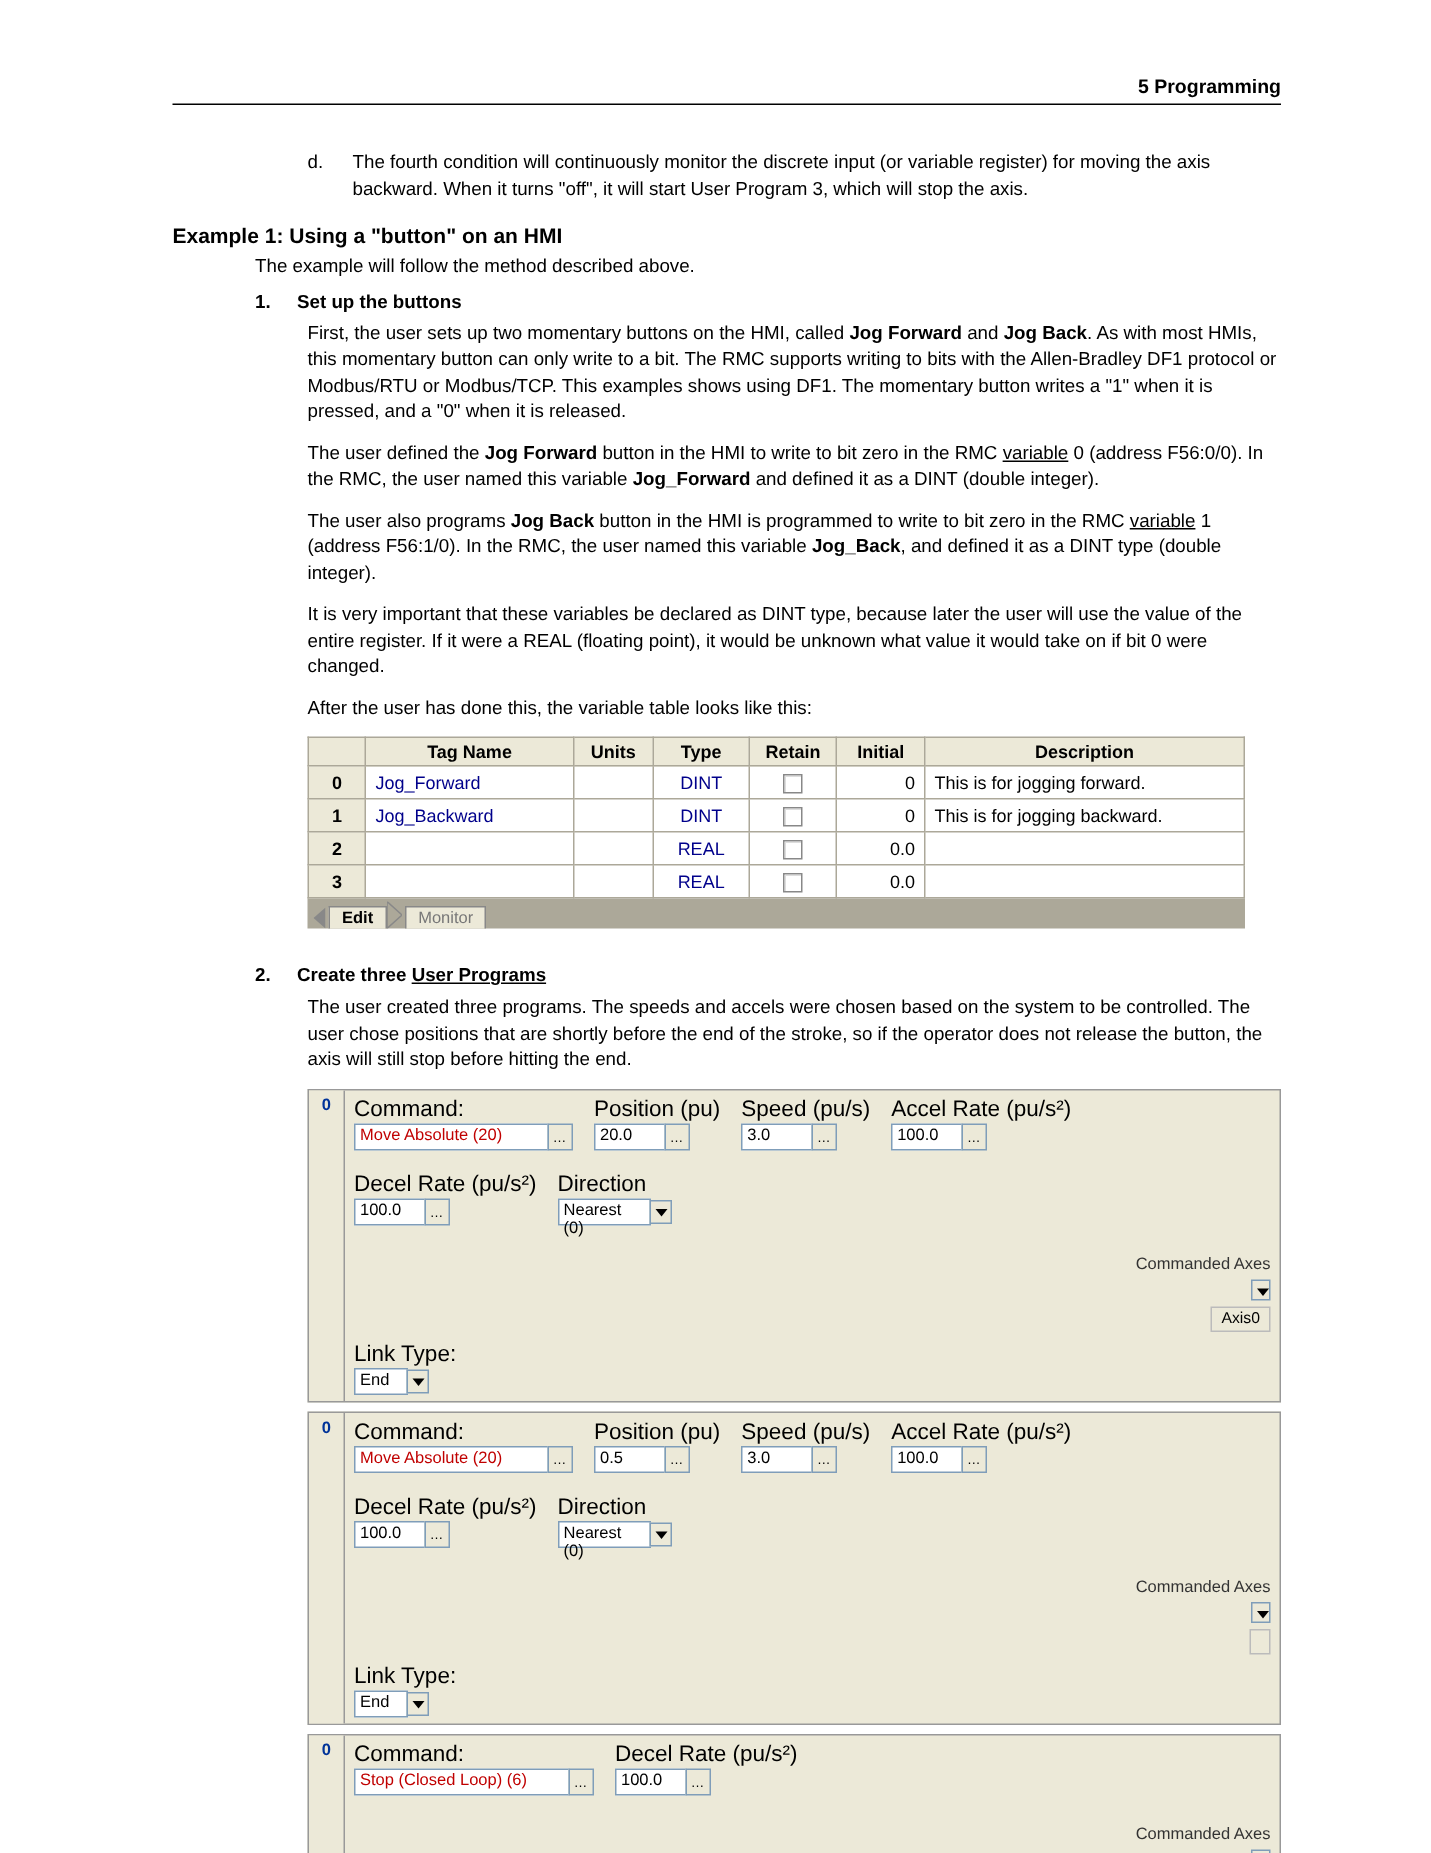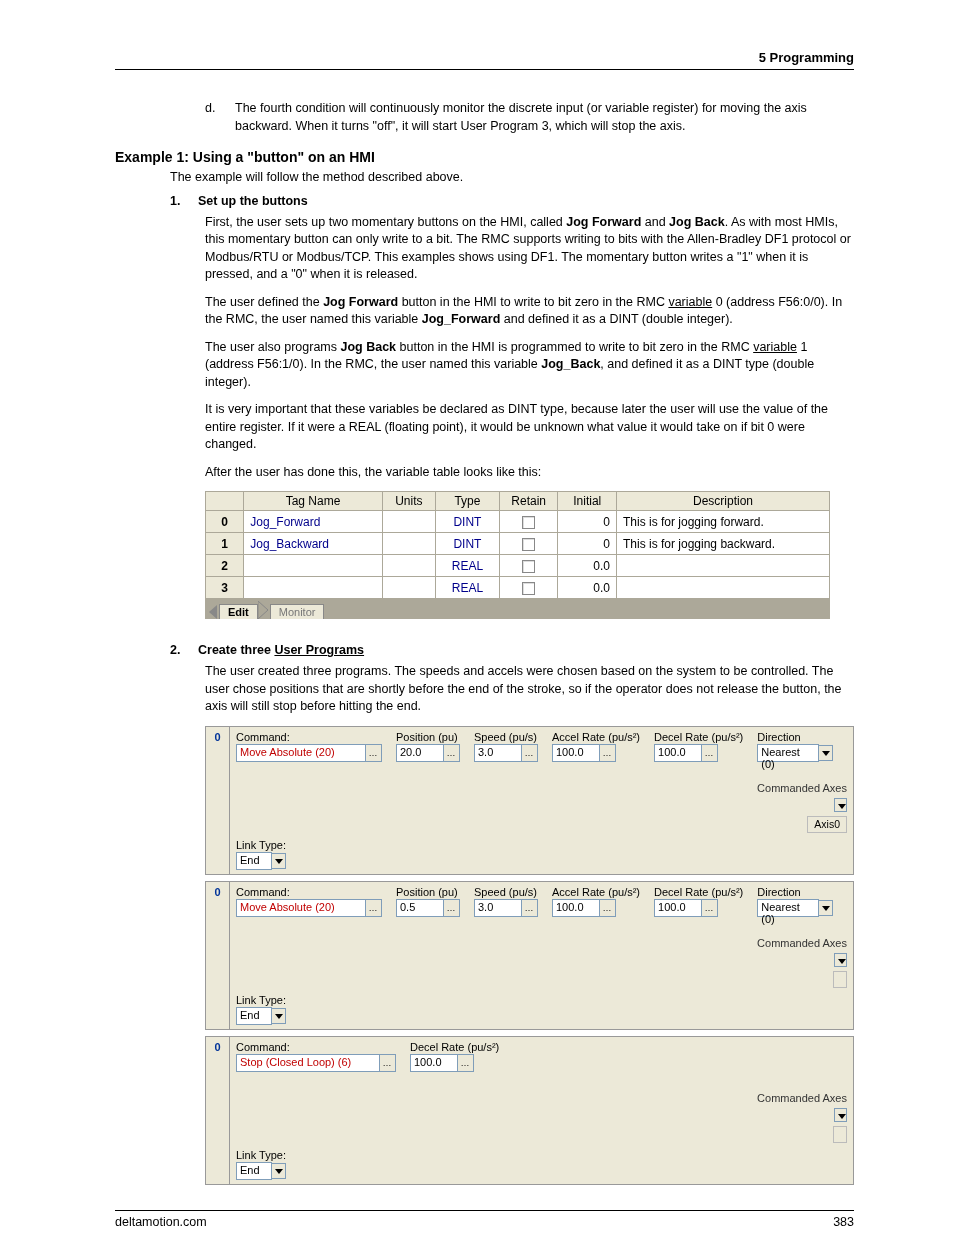--- a/index.html
+++ b/index.html
@@ -36,41 +36,41 @@
   .list-d .marker { width: 30px; flex: none; }
   .h2 { font-weight: bold; font-size: 14px; margin: 8px 0 4px 0; }
   .num-item { display: flex; margin: 6px 0 6px 55px; font-weight: bold; }
   .num-item .num { width: 28px; flex: none; }
   .para-block { margin-left: 90px; margin-bottom: 10px; line-height: 1.4; }
   .underline { text-decoration: underline; }
 
   
   .var-table-wrap { margin-left: 90px; margin-top: 6px; margin-bottom: 10px; }
   table.var-table { border-collapse: collapse; width: 625px; font-family: Tahoma, Verdana, sans-serif; font-size: 12px; background: #fff; }
-  table.var-table th { background: #ece9d8; font-weight: normal; border: 1px solid #aca899; padding: 2px 6px; text-align: center; }
+  table.var-table th { background: #ece9d8; font-weight: bold; border: 1px solid #aca899; padding: 2px 6px; text-align: center; }
   table.var-table td { border: 1px solid #aca899; padding: 2px 6px; height: 22px; }
   table.var-table td.rownum { background: #ece9d8; text-align: center; width: 36px; font-weight: bold; }
   table.var-table td.tagname { color: #00008b; }
   table.var-table td.type { color: #00008b; text-align: center; width: 60px; }
   table.var-table td.units { width: 50px; text-align:center;}
   table.var-table td.retain { text-align: center; width: 55px; }
   table.var-table td.initial { text-align: right; width: 55px; }
   .checkbox { display: inline-block; width: 13px; height: 13px; border: 1px solid #888; background: #fff; box-shadow: inset 1px 1px 0 #ddd; vertical-align: middle; }
   .tab { background: #ece9d8; border:1px solid #888; border-bottom:none; padding:1px 8px; font-size:11px; color:#777; margin-left:2px; border-radius:0 0 0 0; border-top-left-radius:0; border-top-right-radius:0; position:relative; top:0; }
   .tab.active { color:#000; font-weight:bold; background:#ece9d8; }
   .tabs-outer { width:625px; background:#aca899; padding-top:0; }
 
   
   .prog-wrap { margin-left: 90px; margin-top: 8px; font-family: Tahoma, Verdana, sans-serif; font-size: 11px; }
   .step { border: 1px solid #999; background: #ece9d8; margin-bottom: 6px; display:flex; }
   .step-num { width: 24px; background: #ece9d8; border-right:1px solid #999; text-align:center; font-weight:bold; color:#003399; padding-top:4px; }
   .step-body { flex:1; padding: 4px 6px; }
   .field-row { display:flex; gap: 14px; margin-bottom:4px; flex-wrap:wrap; }
   .field { display:flex; flex-direction:column; }
-  .field label { color:#000; font-size:11px; margin-bottom:1px; }
+  .field label { color:#000; font-size:15px; margin-bottom:1px; }
   .input-box { display:flex; align-items:center; }
   .input-box input, .input-box .txt { border:1px solid #7f9db9; background:#fff; height:18px; font-size:11px; padding:1px 3px; }
   .red { color: #c00000; }
   .ellipsis-btn { display:inline-flex; align-items:center; justify-content:center; width:17px; height:18px; border:1px solid #7f9db9; background:#ece9d8; font-size:9px; letter-spacing:1px; margin-left:-1px; cursor:pointer; }
   .dd-btn { display:inline-block; width:15px; height:16px; border:1px solid #7f9db9; background:#ece9d8; position:relative; margin-left:-1px; }
   .dd-btn::after { content:""; position:absolute; top:5px; left:3px; border-left:4px solid transparent; border-right:4px solid transparent; border-top:5px solid #000; }
   .cmd-axes { display:flex; align-items:flex-end; gap:4px; margin:20px 0 6px 0; font-size:11px;flex-direction:column; }
   .cmd-axes .lbl { color:#333; }
   .axis-box { border:1px solid #bbb; background:#ece9d8; padding:1px 6px; height:17px; display:inline-flex; align-items:center; font-size:10.5px;}
   .link-row { margin-top:4px; }

